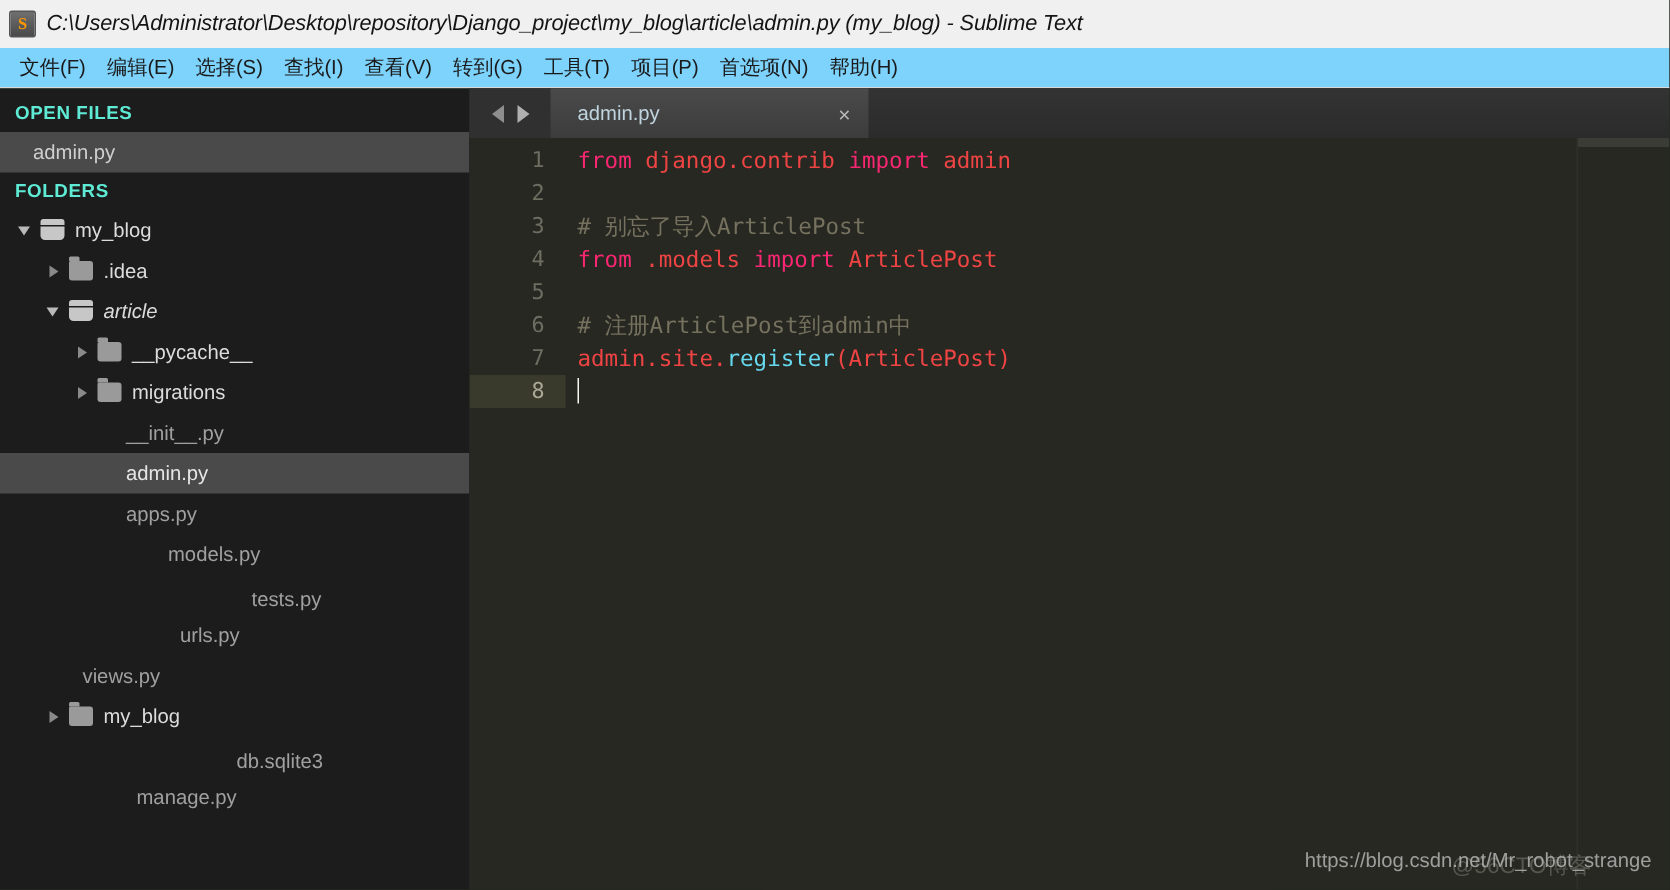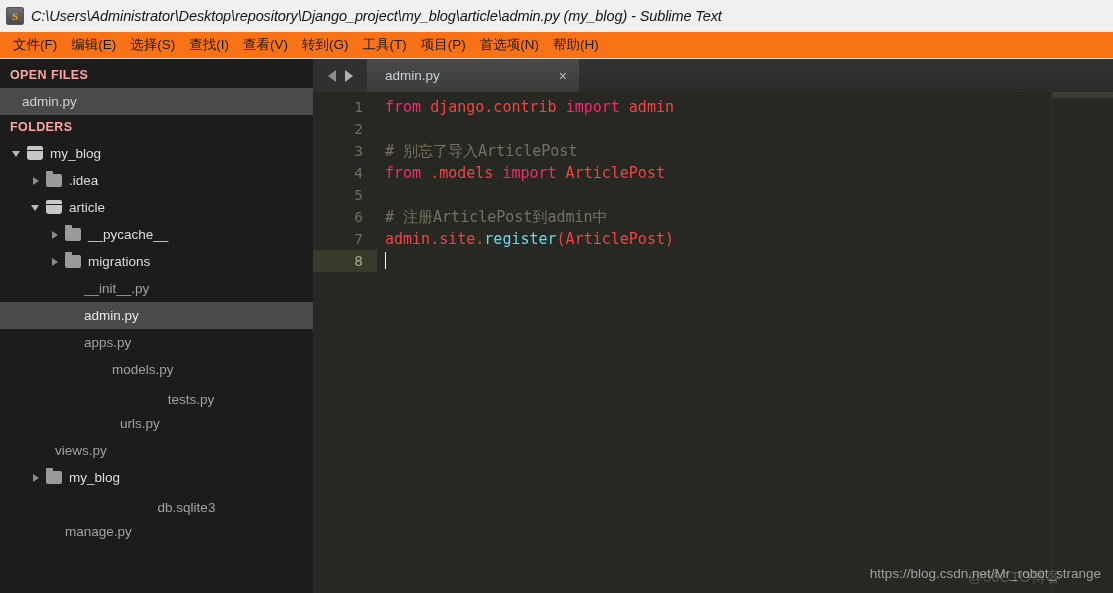--- a/index.html
+++ b/index.html
@@ -38,21 +38,21 @@
     font-size: 14.5px;
     color: #141414;
     white-space: nowrap;
     letter-spacing: -0.1px;
     font-style: italic;
   }
 
   
   .menubar {
     height: 27px;
-    background: #f97316;
+    background: #7dd3fc;
     display: flex;
     align-items: center;
     padding-left: 6px;
     border-bottom: 1px solid #d9d9d9;
   }
   .menu-item {
     font-size: 13.5px;
     color: #1a1a1a;
     padding: 3px 7px;
     white-space: nowrap;
@@ -71,21 +71,21 @@
     width: 313px;
     flex: 0 0 313px;
     background: #1c1c1c;
     padding-top: 4px;
     overflow: hidden;
     position: relative;
   }
   .side-header {
     font-size: 12.5px;
     font-weight: bold;
-    color: #fca5a5;
+    color: #5eead4;
     letter-spacing: 0.4px;
     padding: 5px 0 0 10px;
     height: 25px;
   }
   .side-row {
     height: 27px;
     display: flex;
     align-items: center;
     font-size: 13.5px;
     color: #a0a0a0;
@@ -351,21 +351,21 @@
           <div class="side-row folder" style="padding-left: 12px;">
             <span class="arrow down"></span>
             <span class="folder-ico open"></span>
             <span class="side-label">my_blog</span>
           </div>
           <div class="side-row folder" style="padding-left: 31px;">
             <span class="arrow right"></span>
             <span class="folder-ico closed"></span>
             <span class="side-label">.idea</span>
           </div>
-          <div class="side-row folder" style="padding-left: 31px;">
+          <div class="side-row folder" style="padding-left: 31px; font-style: italic;">
             <span class="arrow down"></span>
             <span class="folder-ico open"></span>
             <span class="side-label">article</span>
           </div>
           <div class="side-row folder" style="padding-left: 50px;">
             <span class="arrow right"></span>
             <span class="folder-ico closed"></span>
             <span class="side-label">__pycache__</span>
           </div>
           <div class="side-row folder" style="padding-left: 50px;">
@@ -411,21 +411,21 @@
           <div class="side-row folder" style="padding-left: 31px;">
             <span class="arrow right"></span>
             <span class="folder-ico closed"></span>
             <span class="side-label">my_blog</span>
           </div>
           <div class="side-row" style="padding-left: 60px; flex-direction: column;">
             <span class="arrow none"></span>
             <span style="width: 0px;"></span>
             <span class="side-label">db.sqlite3</span>
           </div>
-          <div class="side-row" style="padding-left: 50px;">
+          <div class="side-row" style="padding-left: 50px; margin-left: 26px;">
             <span class="arrow none"></span>
             <span style="width: 0px;"></span>
             <span class="side-label">manage.py</span>
           </div>
         </div>
     </div>
 
     <div class="editor-col">
 
       <div class="tabbar">

